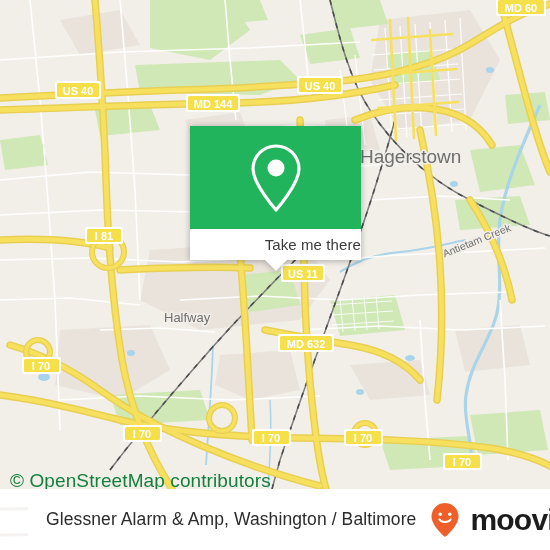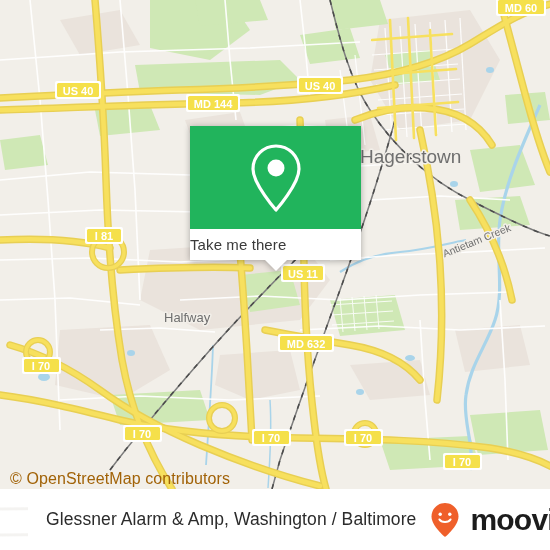--- a/index.html
+++ b/index.html
@@ -24,22 +24,22 @@
     width: 550px; height: 489px;
     background: #f2efe9;
     overflow: hidden;
   }
   #map svg { display: block; position:absolute; left:0; top:0; }
 
   
   #attribution {
     position: absolute;
     left: 10px; top: 470px;
-    font-size: 16px;
-    color: #a16207;
+    font-size: 19px;
+    color: #15803d;
     letter-spacing: 0.1px;
     white-space: nowrap;
     z-index: 40;
   }
 
   
   #popup-card {
     position: absolute;
     left: 190px; top: 126px;
     width: 171px;
@@ -51,21 +51,21 @@
     background: #21b45c;
     display: flex;
     align-items: center;
     justify-content: center;
   }
   #popup-foot {
     height: 31px;
     background: #ffffff;
     display: flex;
     align-items: center;
-    justify-content: flex-start;
+    justify-content: flex-end;
   }
   #popup-label {
     font-size: 15px;
     color: #3a3a3a;
     letter-spacing: 0.1px;
   }
   #popup-tail {
     position: absolute;
     left: 50%;
     top: 134px;

